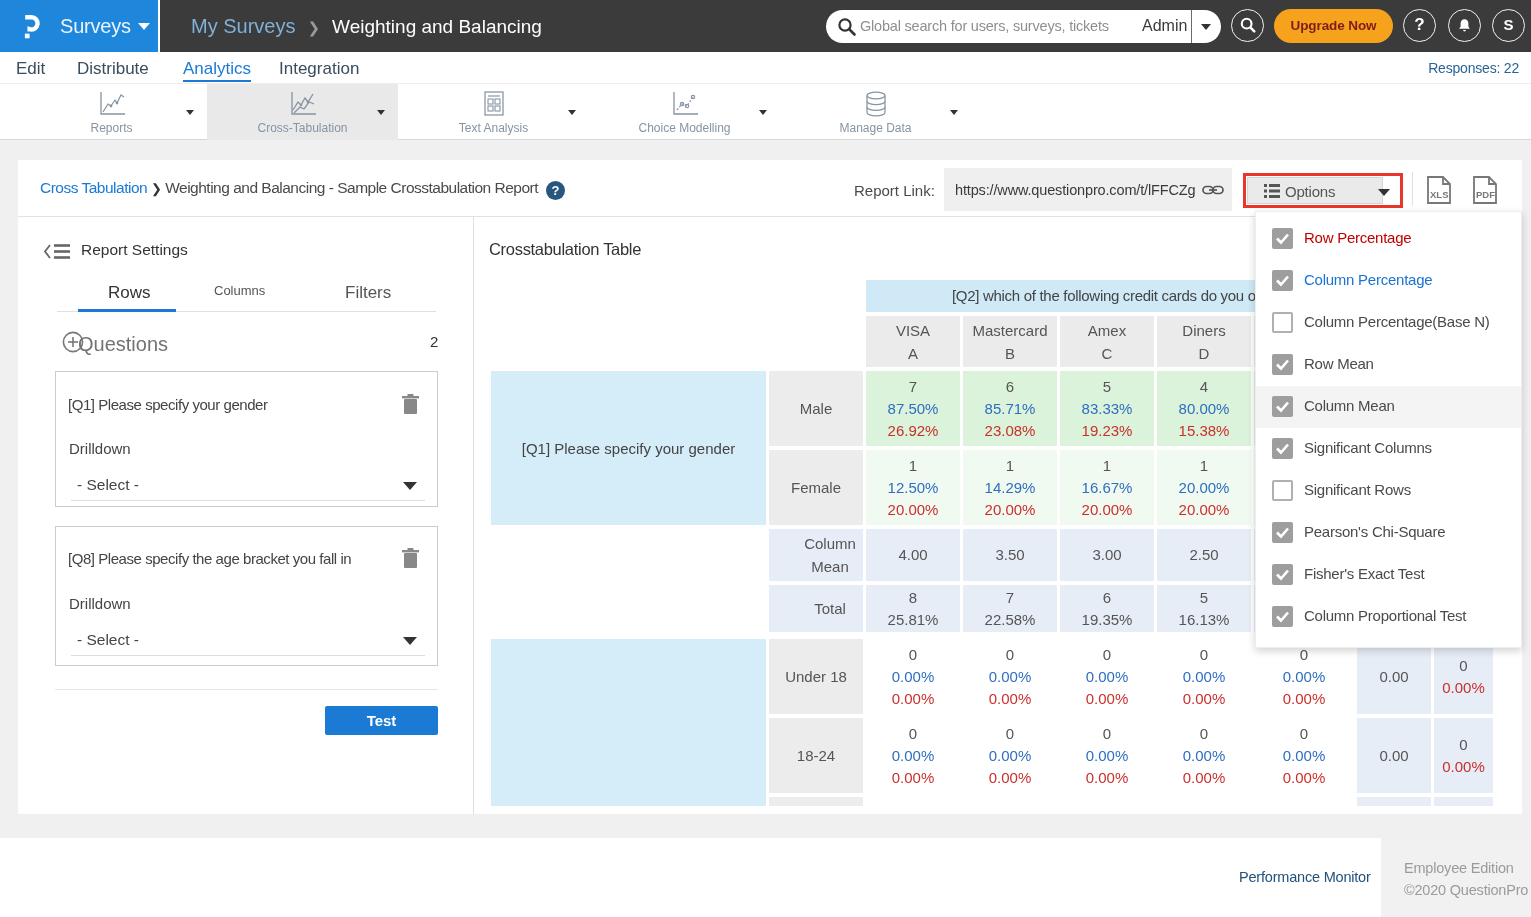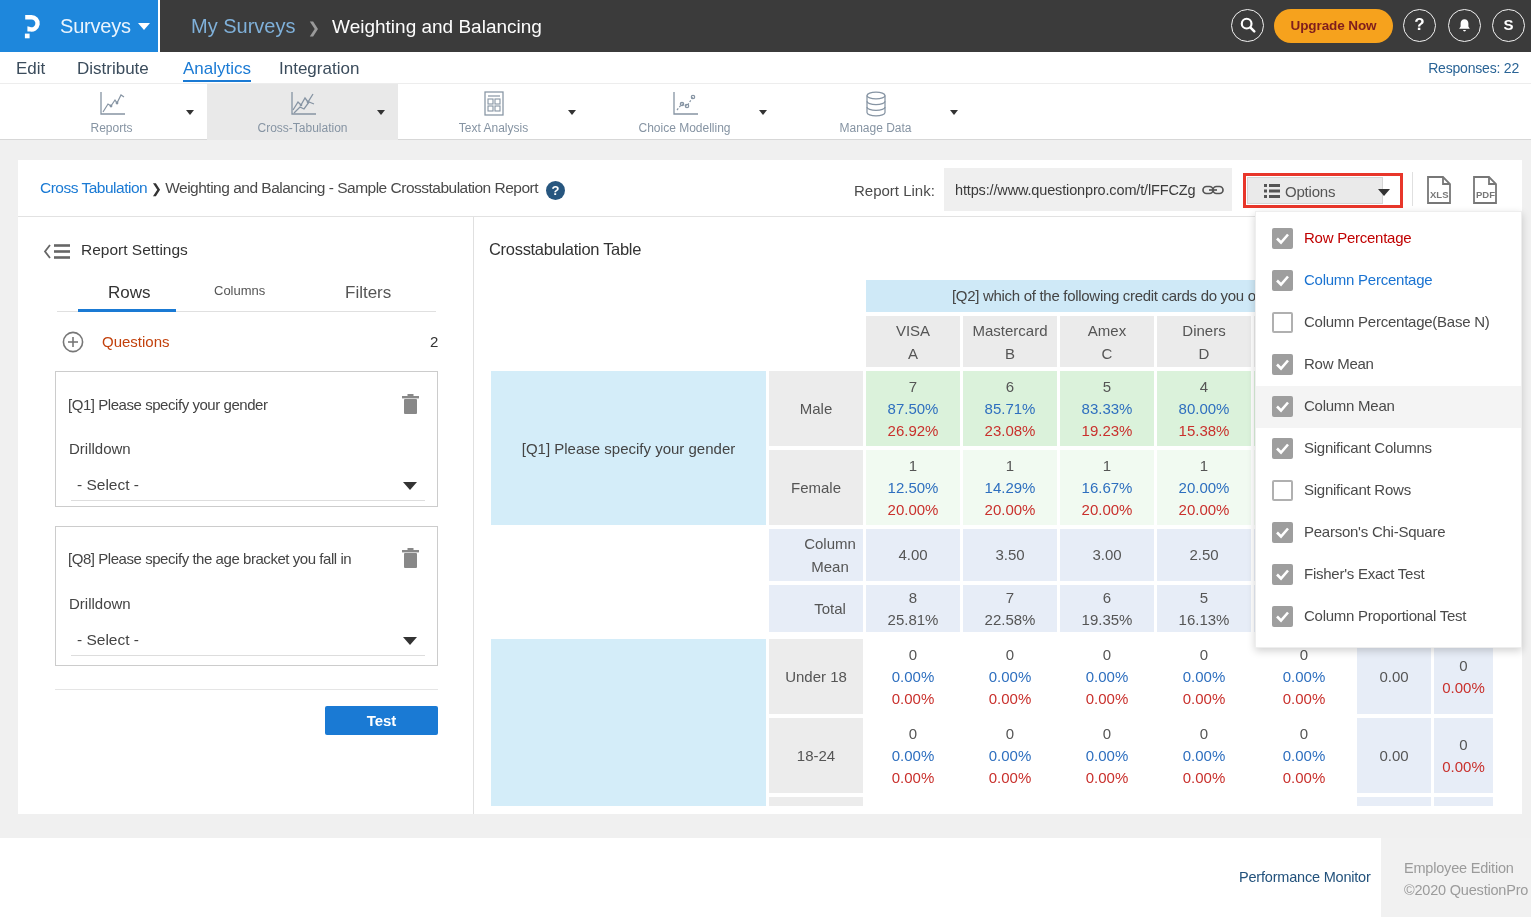--- a/index.html
+++ b/index.html
@@ -71,20 +71,30 @@
 <div id="topbar">
   <div id="logoblk">
     <svg width="30" height="36" style="position:absolute;left:22px;top:9px" viewBox="0 0 30 36">
       <path d="M3.2 8.3 L9.3 8.3 A 6.1 6.1 0 1 1 7.6 20.2 L7.6 22.6" fill="none" stroke="#fff" stroke-width="4.4"></path>
       <rect x="2.9" y="24.6" width="4.7" height="4.7" fill="#fff"></rect>
     </svg>
     <span class="brand">Surveys</span>
     <span class="caret-dn" style="position:absolute;left:138px;top:23px;border-top-color:#fff;"></span>
   </div>
   <div id="crumb"><span class="ms">My Surveys</span><span class="sep">❯</span><span class="wb">Weighting and Balancing</span></div>
+  <div id="searchpill">
+    <svg width="20" height="20" style="position:absolute;left:11px;top:7px" viewBox="0 0 20 20">
+        <circle cx="8" cy="8" r="5.6" fill="none" stroke="#333" stroke-width="2.2"></circle>
+        <line x1="12.5" y1="12.5" x2="17.5" y2="17.5" stroke="#333" stroke-width="2.6" stroke-linecap="round"></line>
+      </svg>
+    <span class="ph">Global search for users, surveys, tickets</span>
+    <span class="admin" style="left:316px;">Admin</span>
+    <span class="div"></span>
+    <span class="caret-dn" style="position:absolute;left:375px;top:14px;border-top-color:#333;border-left-width:5px;border-right-width:5px;border-top-width:6px;"></span>
+  </div>
   <div class="circbtn" style="left:1231px;">
     <svg width="18" height="18" style="margin-top:6px" viewBox="0 0 20 20">
         <circle cx="8.5" cy="8.5" r="5.4" fill="none" stroke="#fff" stroke-width="2.4"></circle>
         <line x1="12.8" y1="12.8" x2="17" y2="17" stroke="#fff" stroke-width="2.8" stroke-linecap="round"></line>
       </svg>
   </div>
   <div id="upgr">Upgrade Now</div>
   <div class="circbtn" style="left:1403px; font-weight:bold; font-size:17px; line-height:30px;">?</div>
   <div class="circbtn" style="left:1448px;">
     <svg width="17" height="17" style="margin-top:7px" viewBox="0 0 24 24">
@@ -216,21 +226,21 @@
     <span style="position:absolute;left:196px;top:66px;font-size:13px;color:#555;">Columns</span>
     <span style="position:absolute;left:327px;top:66px;font-size:17px;color:#555;">Filters</span>
     <div style="position:absolute;left:39px;top:94px;width:379px;height:1px;background:#e0e0e0;"></div>
     <div style="position:absolute;left:60px;top:92px;width:98px;height:3px;background:#1a7ad4;"></div>
 
     <svg width="22" height="22" style="position:absolute;left:44px;top:114px;" viewBox="0 0 22 22">
         <circle cx="11" cy="11" r="9.6" fill="none" stroke="#777" stroke-width="1.6"></circle>
         <line x1="6" y1="11" x2="16" y2="11" stroke="#777" stroke-width="1.6"></line>
         <line x1="11" y1="6" x2="11" y2="16" stroke="#777" stroke-width="1.6"></line>
       </svg>
-    <span style="position:absolute;left:84px;top:116px;font-size:15px;color:#c2410c;">Questions</span>
+    <span style="position:absolute;left:60px;top:116px;font-size:20px;color:#737373;">Questions</span>
     <span style="position:absolute;left:412px;top:116px;font-size:15px;color:#333;">2</span>
 
     <div class="qcard" style="position:absolute;left:37px;top:154px;width:383px;height:136px;border:1px solid #ccc;">
       <span style="position:absolute;left:12px;top:24px;font-size:15px;letter-spacing:-0.45px;color:#444;">[Q1] Please specify your gender</span>
       <svg width="17" height="20" style="position:absolute;left:346px;top:22px;" viewBox="0 0 17 20">
           <rect x="2" y="5" width="13" height="15" rx="1" fill="#888"></rect>
           <rect x="0" y="2" width="17" height="2.4" fill="#888"></rect>
           <rect x="5.5" y="0" width="6" height="2.5" fill="#888"></rect>
         </svg>
       <span style="position:absolute;left:13px;top:68px;font-size:15px;color:#444;">Drilldown</span>

